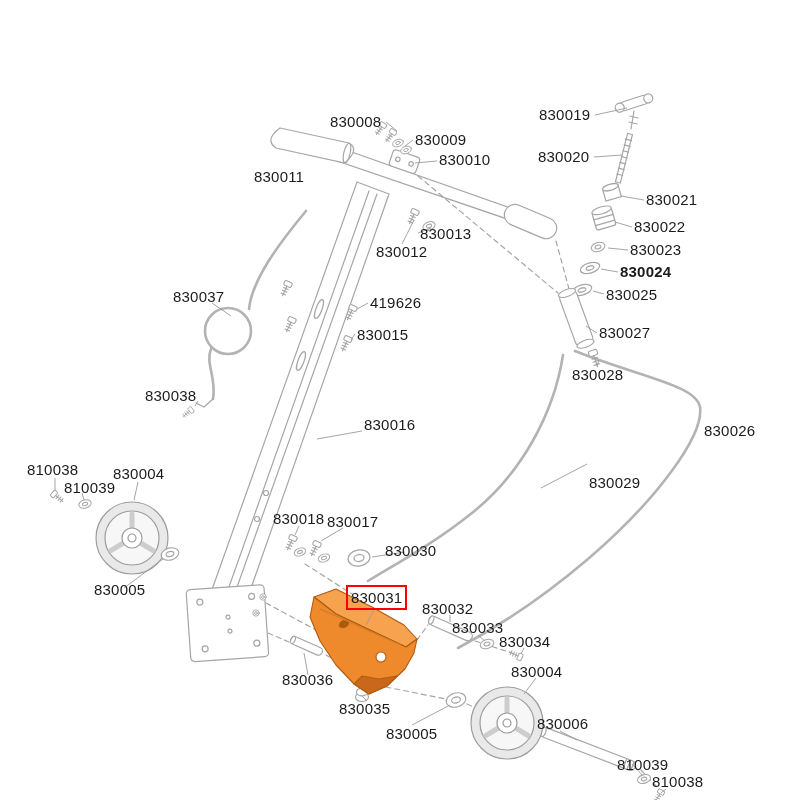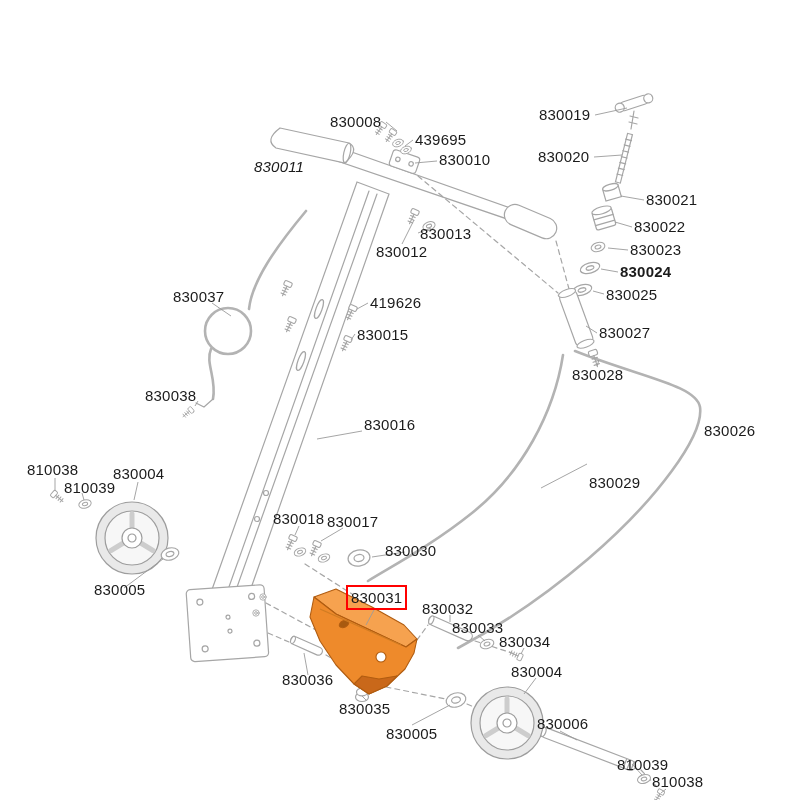--- a/index.html
+++ b/index.html
@@ -274,22 +274,22 @@
       <line x1="366" y1="659" x2="362" y2="655"></line>
       <line x1="412" y1="684" x2="450" y2="664"></line>
       <line x1="560" y1="690" x2="577" y2="699"></line>
       <line x1="632" y1="723" x2="642" y2="734"></line>
       <line x1="666" y1="748" x2="661" y2="752"></line>
     </g>
   </svg>
 
   <div class="labels-layer">
       <div class="part-label" style="left: 330px; top: 73px;">830008</div>
-      <div class="part-label" style="left: 415px; top: 91px;">439695</div>
-      <div class="part-label" style="left: 254px; top: 118px; font-style: italic;">830011</div>
+      <div class="part-label" style="left: 415px; top: 91px;">830009</div>
+      <div class="part-label" style="left: 254px; top: 128px;">830011</div>
       <div class="part-label" style="left: 439px; top: 111px;">830010</div>
       <div class="part-label" style="left: 539px; top: 66px; text-align: center;">830019</div>
       <div class="part-label" style="left: 538px; top: 108px;">830020</div>
       <div class="part-label" style="left: 646px; top: 151px;">830021</div>
       <div class="part-label" style="left: 634px; top: 178px;">830022</div>
       <div class="part-label" style="left: 420px; top: 185px;">830013</div>
       <div class="part-label" style="left: 376px; top: 203px;">830012</div>
       <div class="part-label" style="left: 630px; top: 201px; text-align: right;">830023</div>
       <div class="part-label" style="left: 620px; top: 223px; font-weight: bold;">830024</div>
       <div class="part-label" style="left: 173px; top: 248px;">830037</div>

